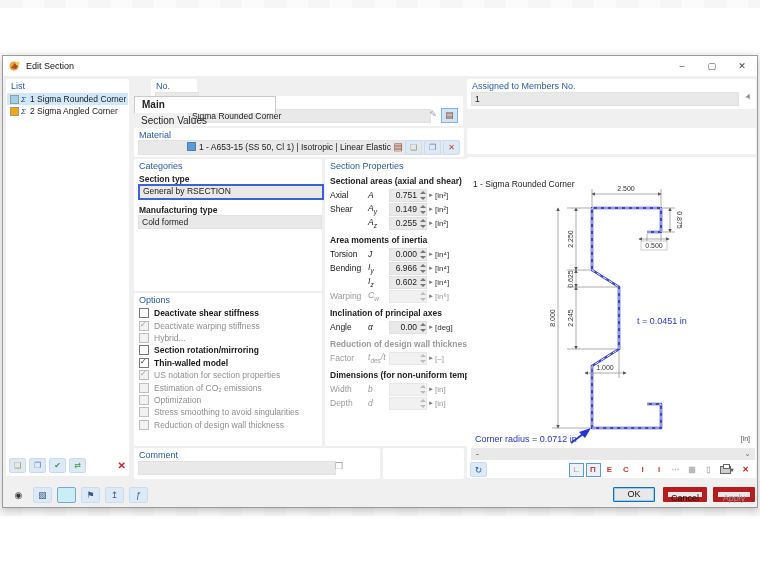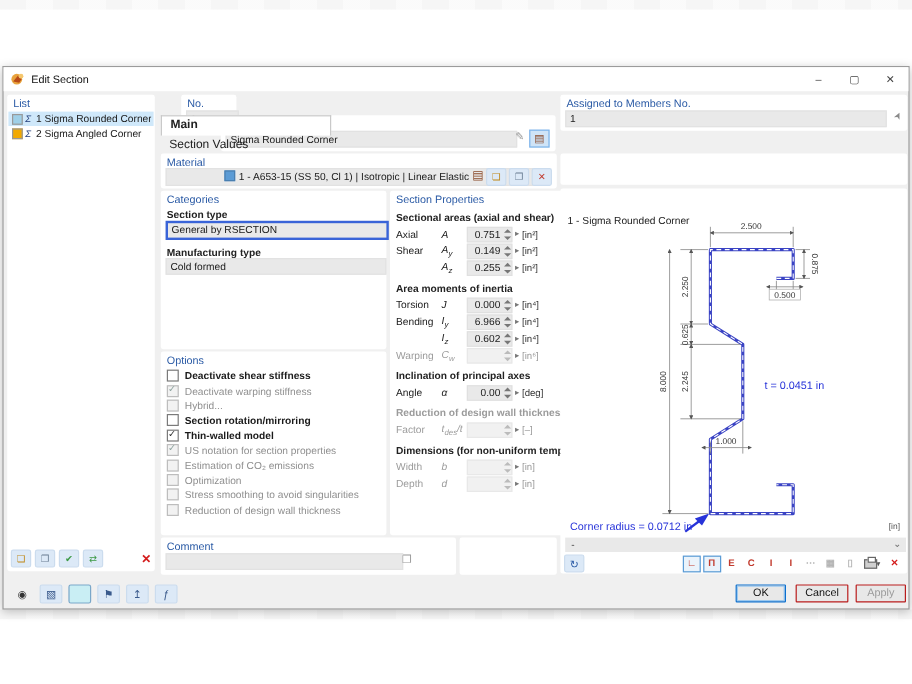--- a/index.html
+++ b/index.html
@@ -57,21 +57,21 @@
   .gdrop{position:absolute;left:4px;top:291px;width:279px;height:12px;background:#e9e9e9;font-size:8.5px;color:#444;line-height:12px;padding-left:5px;}
   .gdrop .chev{position:absolute;right:4px;top:0;color:#777;font-size:8px;}
   .gtools{position:absolute;left:3px;top:306px;width:283px;height:13px;display:flex;align-items:center;}
   .gicon{width:13px;height:12px;margin-left:1.5px;display:flex;align-items:center;justify-content:center;font-size:8px;color:#c23b2e;font-weight:bold;border:1px solid transparent;}
   .gicon.active{border:1px solid #5b9bd5;background:#eaf3fb;}
   .gicon.disabled{color:#b5b5b5;}
   .caret{font-size:6px;color:#555;margin-left:-1px;}
   .printer{width:9px;height:6px;background:#cfcfcf;border:1px solid #666;position:relative;}
   .printer::before{content:"";position:absolute;left:1.5px;top:-3px;width:5px;height:3px;background:#fff;border:1px solid #666;}
   
-  .fbtn{position:absolute;height:15px;background:#e8e8e8;border:1px solid #b91c1c;font-size:9px;color:#111;font-family:"Liberation Sans",sans-serif;padding:0;line-height:13px;text-align:center;border-radius:1px;}
+  .fbtn{position:absolute;height:15px;background:#e8e8e8;border:5px solid #b91c1c;font-size:9px;color:#111;font-family:"Liberation Sans",sans-serif;padding:0;line-height:13px;text-align:center;border-radius:1px;}
   .fbtn.def{border:1px solid #0b6fce;box-shadow:0 0 0 1px #9cc9ef inset;}
   .fbtn.dis{color:#9a9a9a;}
   .ficon{width:17px;height:14px;display:flex;align-items:center;justify-content:center;font-size:9px;color:#3a5a8c;background:#dce9f7;border:1px solid #cbdcee;border-radius:2px;}
   svg text{font-family:"Liberation Sans",sans-serif;}
 </style>
 </head>
 <body>
 
 <div class="strip" style="top:0;height:8px;"></div>
 <div class="strip" style="top:508px;height:8px;"></div>

